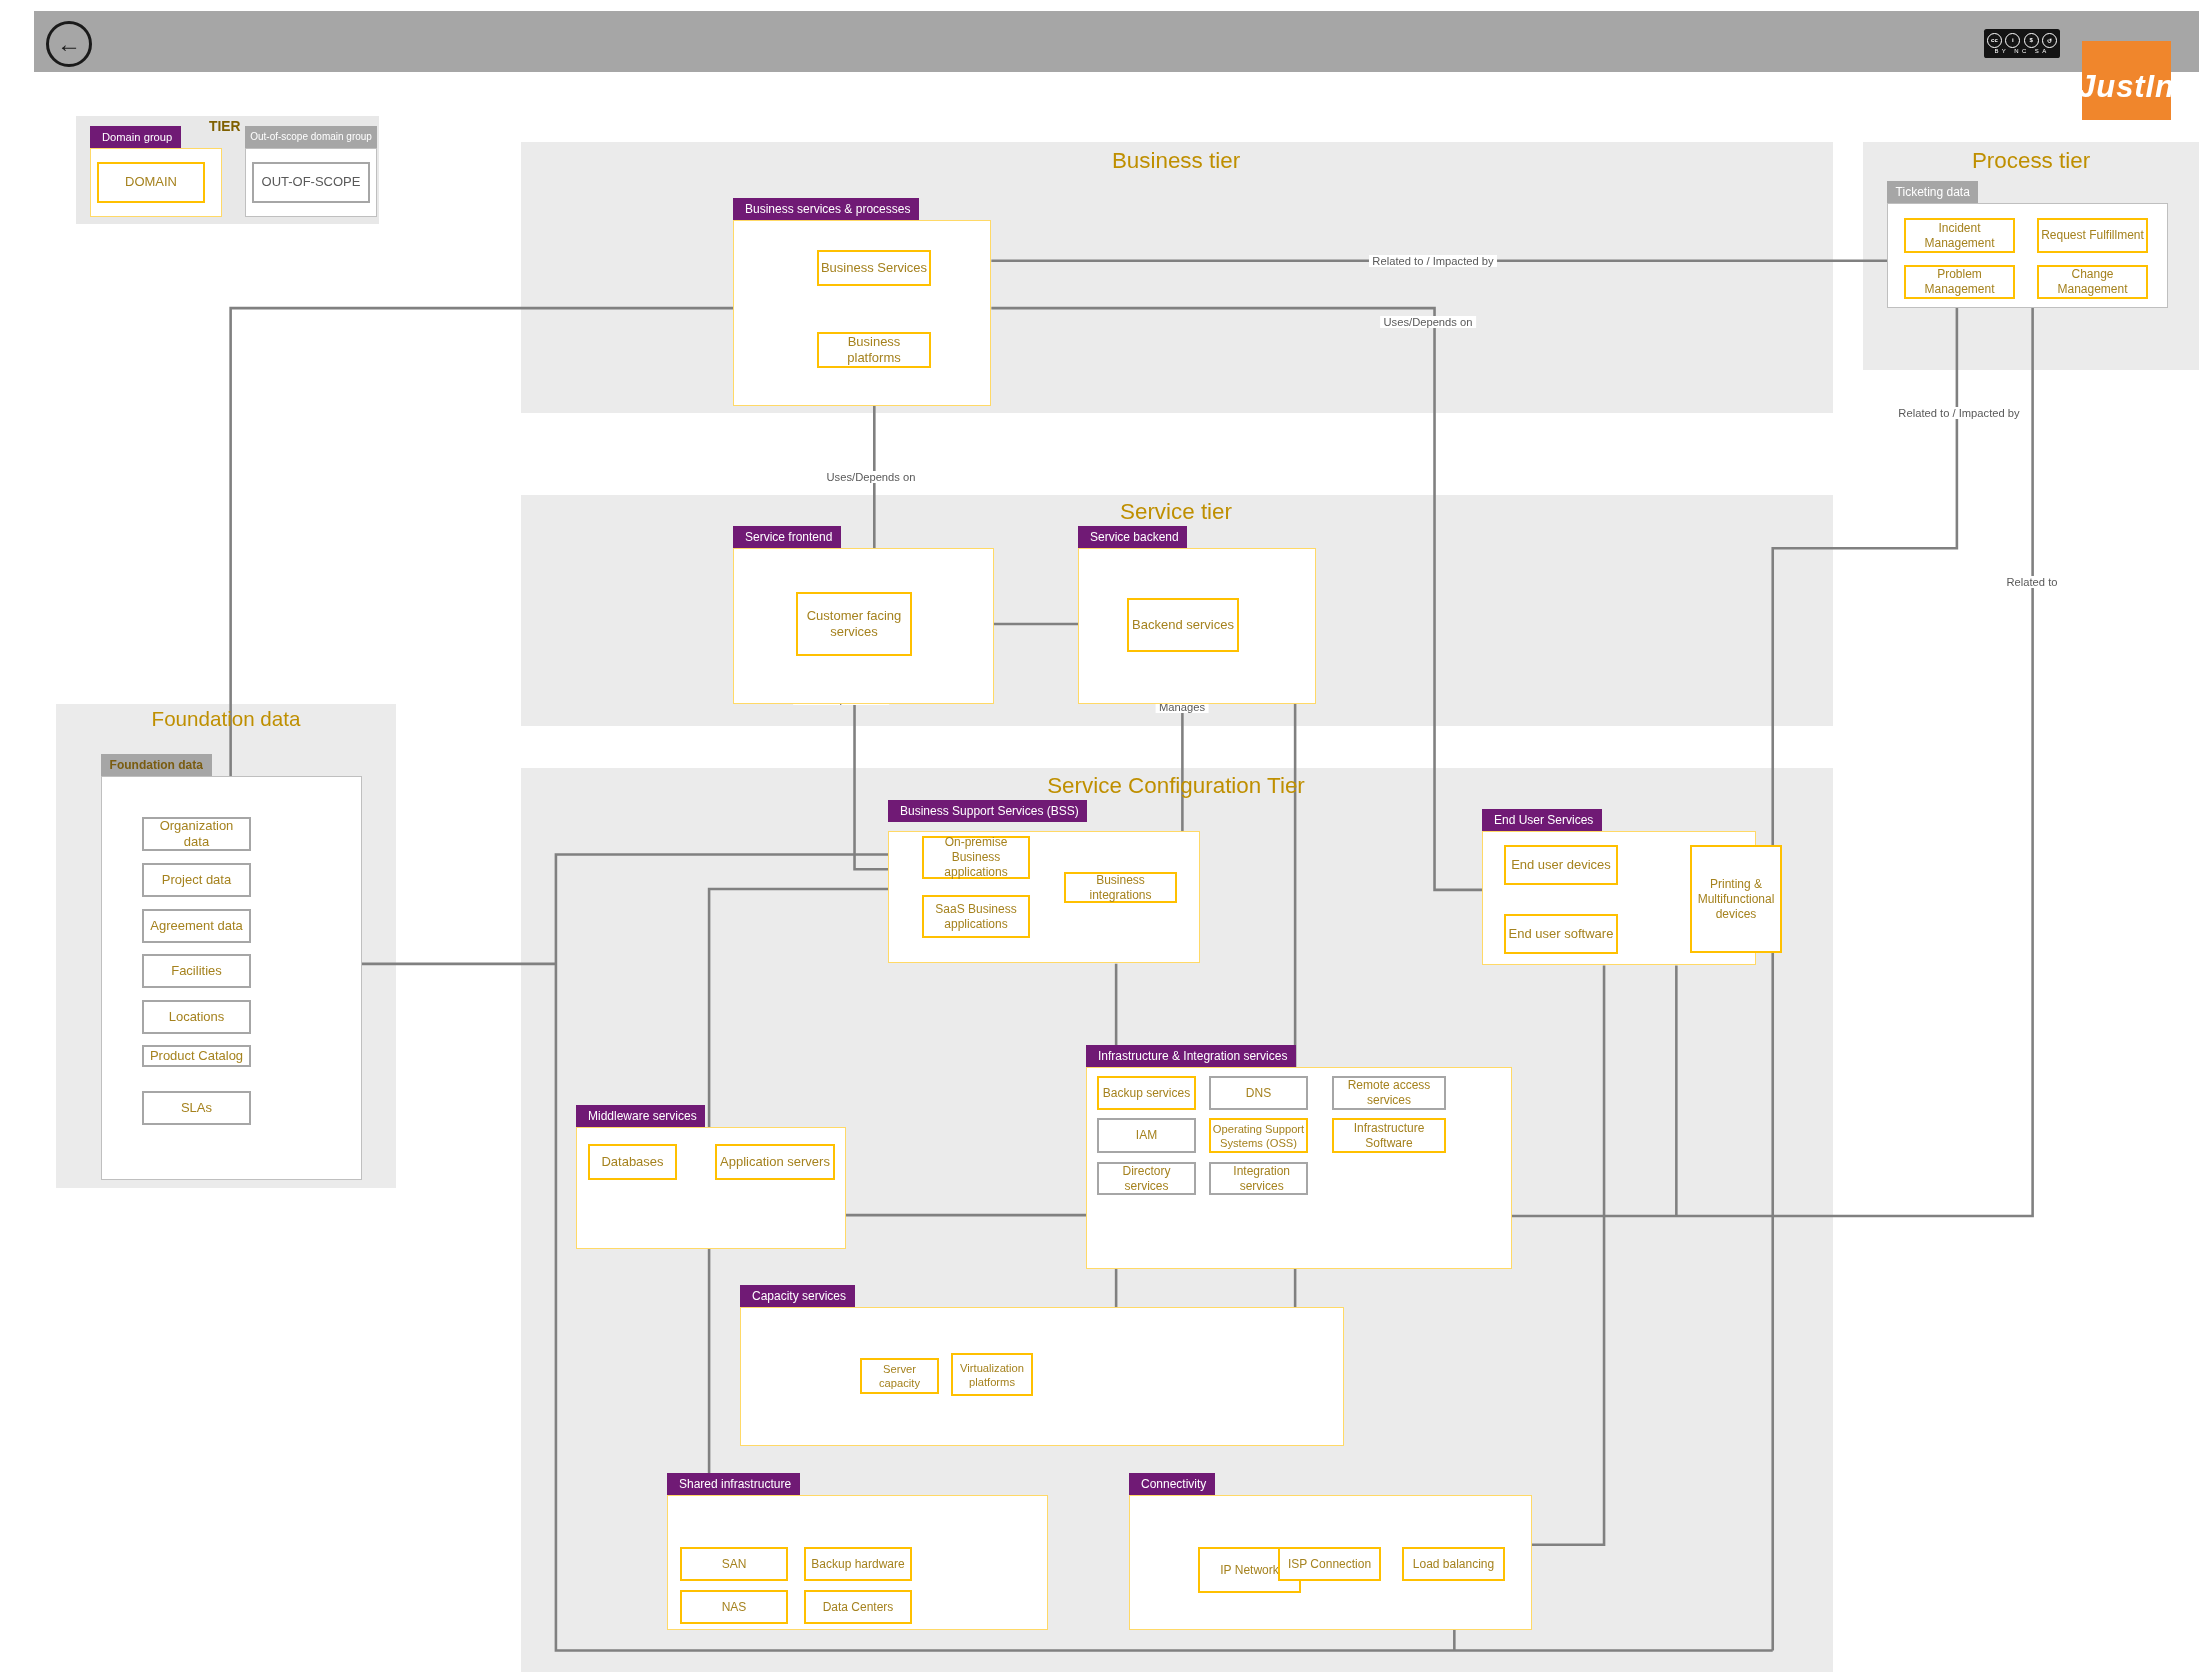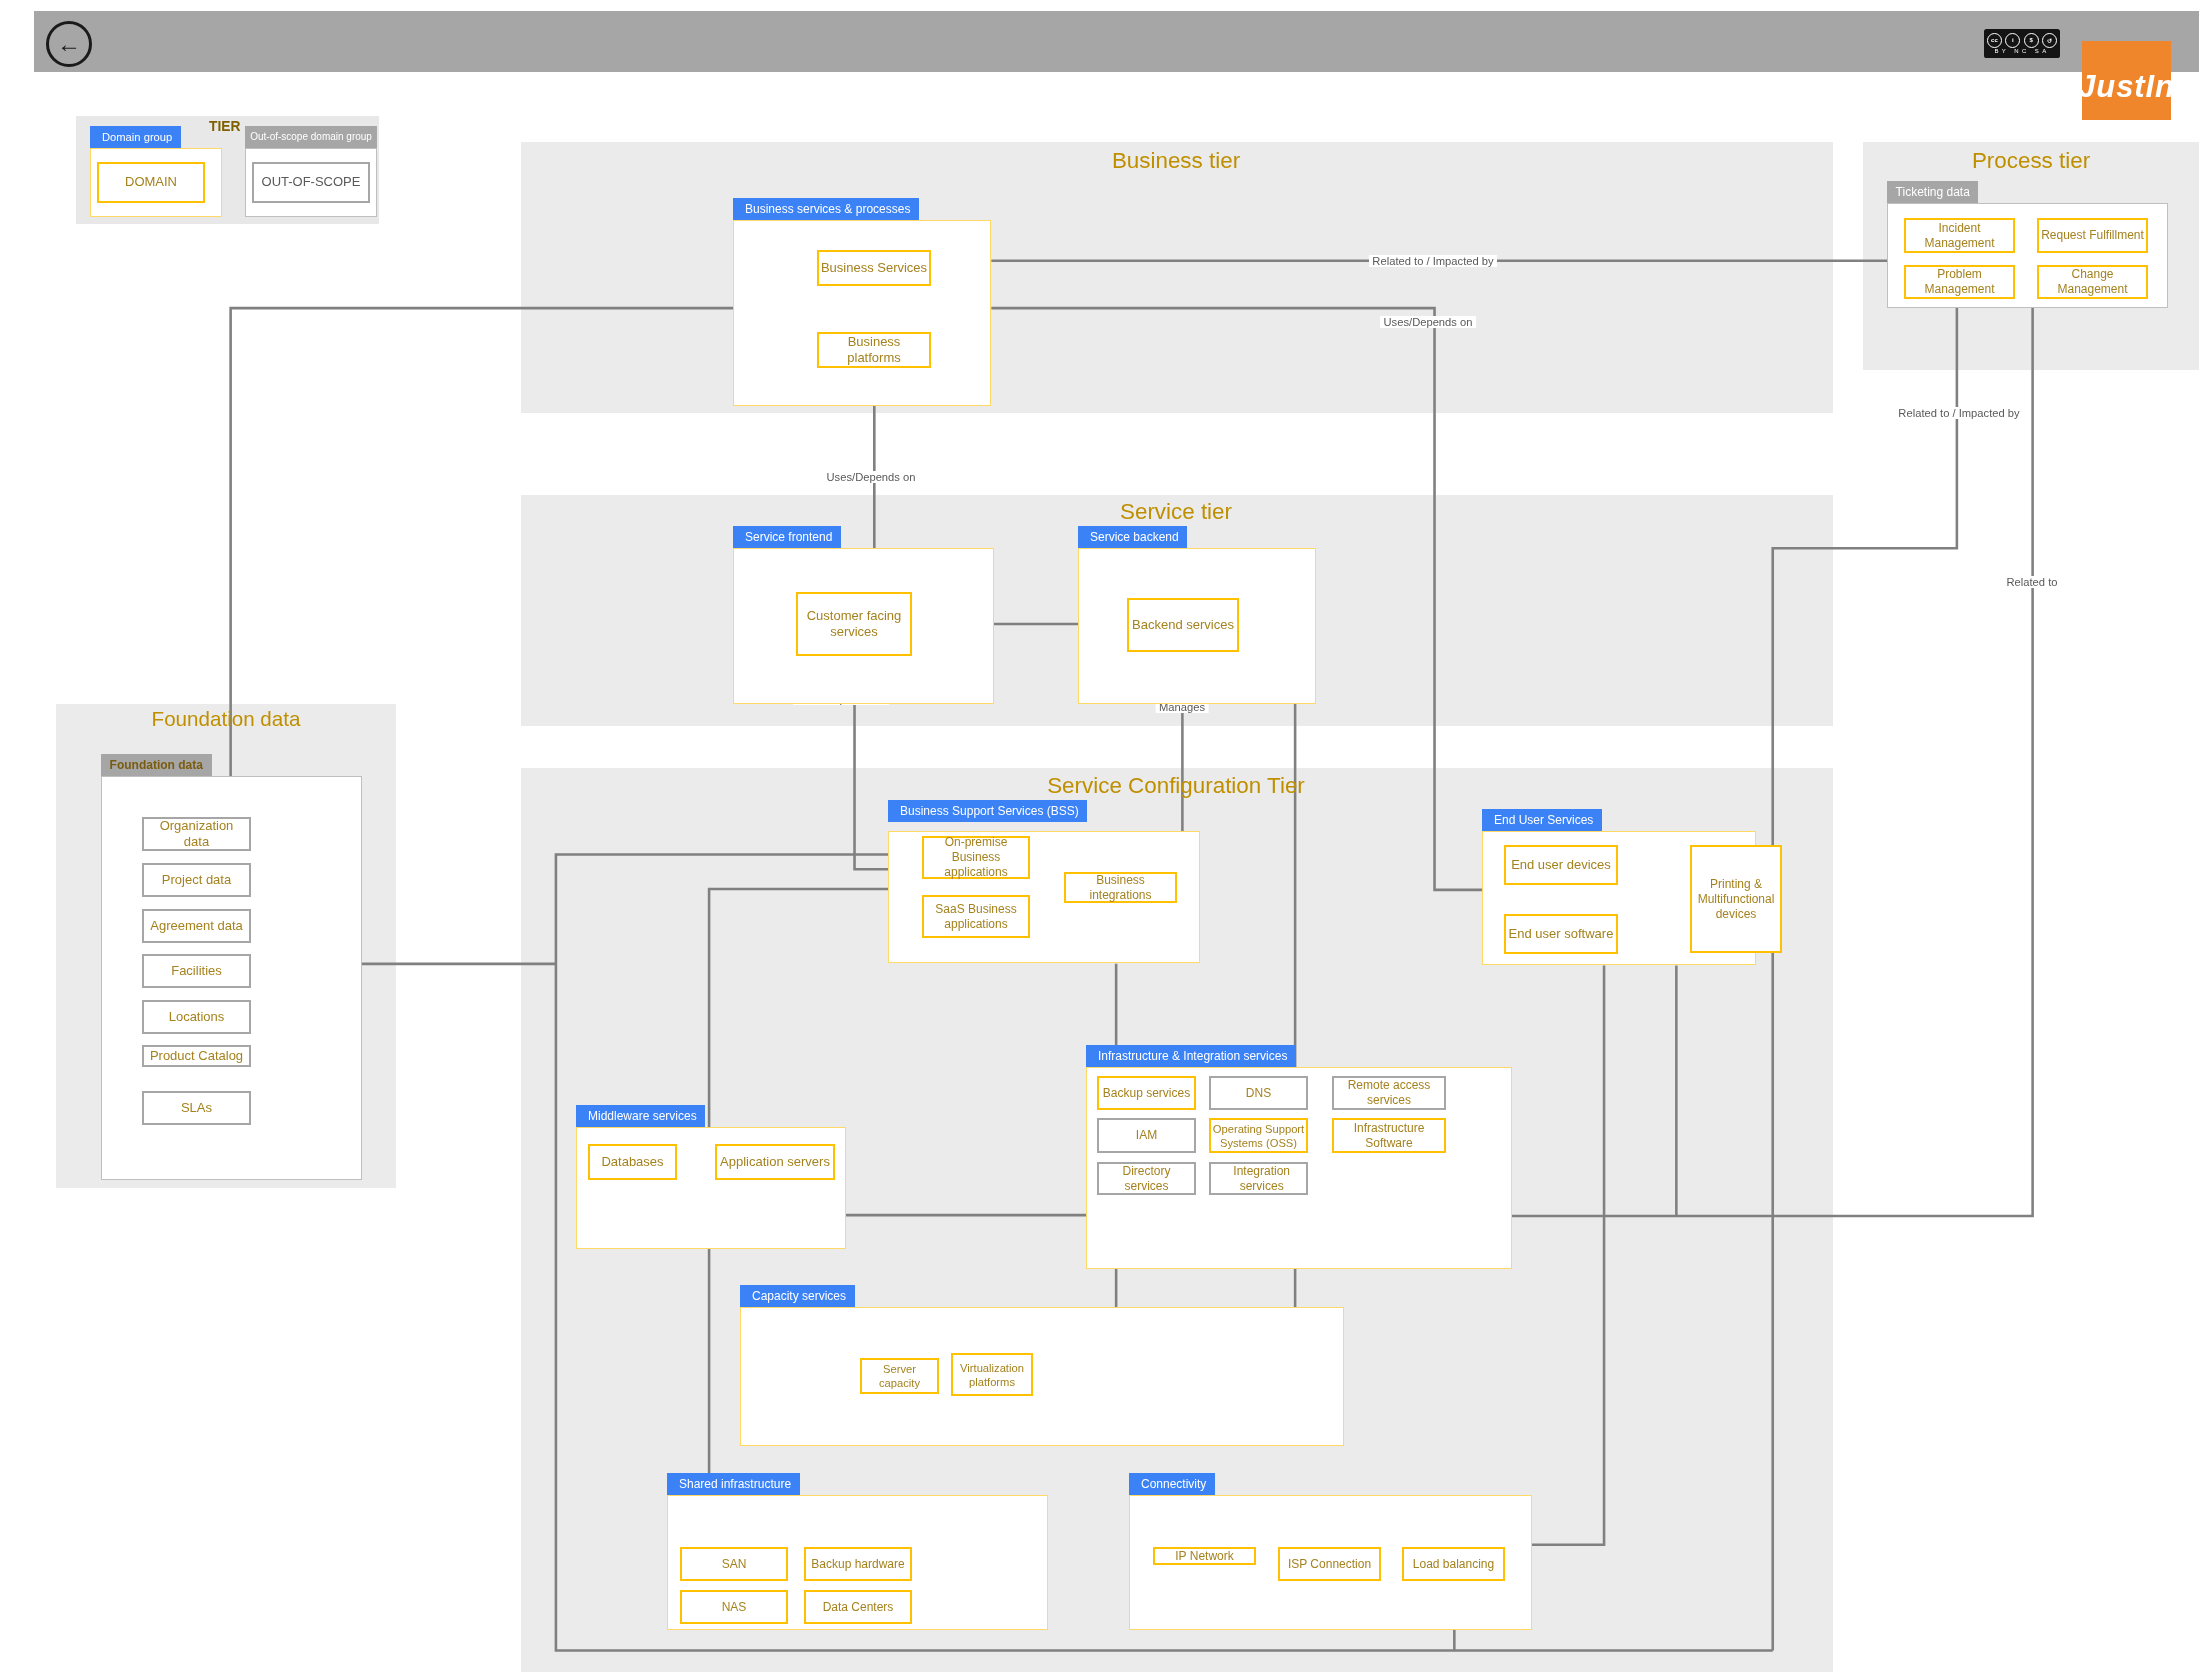--- a/index.html
+++ b/index.html
@@ -6,21 +6,21 @@
   body{width:2203px;height:1679px;position:relative;font-family:"Liberation Sans",sans-serif;overflow:hidden;}
   .abs{position:absolute;box-sizing:border-box;}
   
   .band{background:#ebebeb;z-index:0;}
   #connector-svg{position:absolute;left:0;top:0;z-index:1;}
   .conn-label{z-index:2;background:#ffffff;color:#595959;font-size:11.2px;padding:0 3.4px;white-space:nowrap;transform:translate(-50%,-50%);}
   .gbox{background:#ffffff;z-index:3;}
   .gbox.inscope{border:1.7px solid #ffd966;}
   .gbox.outscope{border:1.7px solid #bfbfbf;}
   .gtab{z-index:4;height:22.4px;line-height:22.4px;padding:0 8.6px;font-size:12px;white-space:nowrap;}
-  .gtab.orange{background:#3b82f6;color:#ffffff;padding-left:12px;}
+  .gtab.orange{background:#701a75;color:#ffffff;padding-left:12px;}
   .gtab.gray{background:#a6a6a6;color:#ffffff;}
   .gtab.gray.goldtext{color:#7a5c10;font-weight:bold;}
   .node{background:#ffffff;z-index:5;display:flex;align-items:center;justify-content:center;text-align:center;font-size:13px;line-height:1.25;padding:1.7px;}
   .node.orange{border:2.6px solid #ffc000;color:#a5821e;}
   .node.gray{border:2.6px solid #a6a6a6;color:#a5821e;}
   .node.grayText{color:#595959;}
   .tier-title{z-index:2;color:#bf8f00;font-size:22.4px;text-align:center;white-space:nowrap;transform:translateX(-50%);}
   
   .header{background:#a6a6a6;z-index:6;}
   .header-title{position:absolute;left:71px;top:0;height:61px;line-height:61px;color:#ffffff;font-size:34px;font-weight:bold;white-space:nowrap;}
@@ -175,16 +175,16 @@
 
 <div class="abs gtab orange" style="left:667px;top:1473px;">Shared infrastructure</div>
 <div class="abs gbox inscope" style="left:667px;top:1495px;width:381px;height:135px;"></div>
 <div class="abs node orange" style="left:680px;top:1547px;width:108px;height:34px;font-size:12px;">SAN</div>
 <div class="abs node orange" style="left:804px;top:1547px;width:108px;height:34px;font-size:12px;">Backup hardware</div>
 <div class="abs node orange" style="left:680px;top:1590px;width:108px;height:34px;font-size:12px;">NAS</div>
 <div class="abs node orange" style="left:804px;top:1590px;width:108px;height:34px;font-size:12px;">Data Centers</div>
 
 <div class="abs gtab orange" style="left:1129px;top:1473px;">Connectivity</div>
 <div class="abs gbox inscope" style="left:1129px;top:1495px;width:403px;height:135px;"></div>
-<div class="abs node orange" style="left:1153px;top:1547px;width:103px;height:18px;font-size:12px;text-align:right;">IP Network</div>
+<div class="abs node orange" style="left:1198px;top:1547px;width:103px;height:46px;font-size:12px;text-align:right;">IP Network</div>
 <div class="abs node orange" style="left:1278px;top:1547px;width:103px;height:34px;font-size:12px;">ISP Connection</div>
 <div class="abs node orange" style="left:1402px;top:1547px;width:103px;height:34px;font-size:12px;">Load balancing</div>
 
 
 </body></html>

